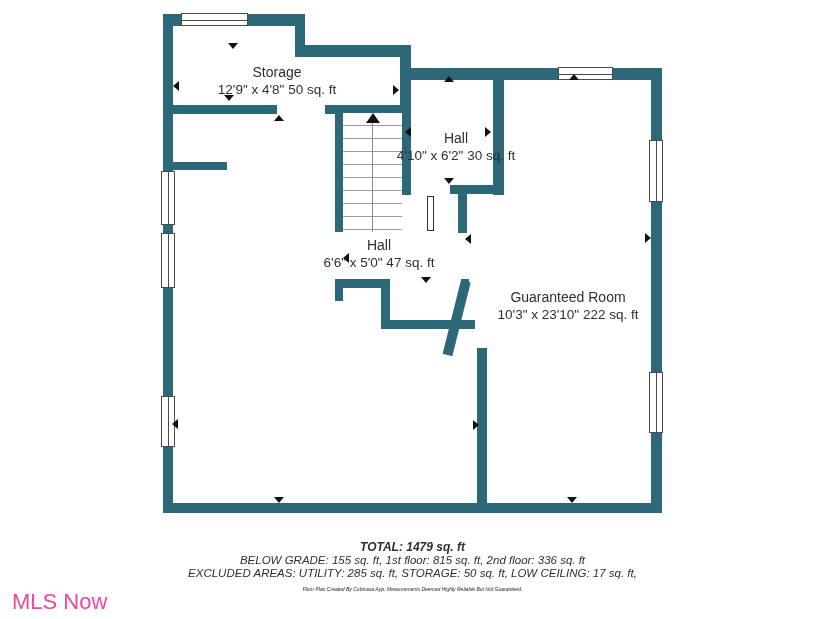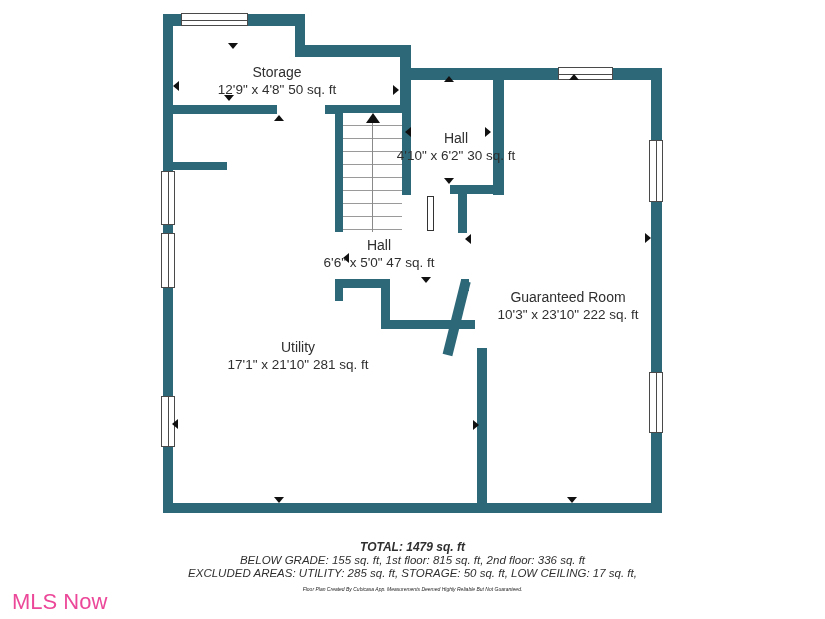--- a/index.html
+++ b/index.html
@@ -106,24 +106,20 @@
     <div class="room-dims">4'10" x 6'2" 30 sq. ft</div>
   </div>
   <div class="room-label" style="left:379px;top:236px;text-align:center;">
     <div class="room-name">Hall</div>
     <div class="room-dims">6'6" x 5'0" 47 sq. ft</div>
   </div>
   <div class="room-label" style="left:568px;top:288px;">
     <div class="room-name">Guaranteed Room</div>
     <div class="room-dims">10'3" x 23'10" 222 sq. ft</div>
   </div>
-  <div class="room-label" style="left:298px;top:338px;">
-    <div class="room-name">Utility</div>
-    <div class="room-dims">17'1" x 21'10" 281 sq. ft</div>
-  </div>
 
   <div class="summary">
     <div class="total">TOTAL: 1479 sq. ft</div>
     <div class="line">BELOW GRADE: 155 sq. ft, 1st floor: 815 sq. ft, 2nd floor: 336 sq. ft</div>
     <div class="line">EXCLUDED AREAS: UTILITY: 285 sq. ft, STORAGE: 50 sq. ft, LOW CEILING: 17 sq. ft,</div>
     <div class="disclaimer">Floor Plan Created By Cubicasa App. Measurements Deemed Highly Reliable But Not Guaranteed.</div>
   </div>
 
   <div class="watermark">MLS Now</div>
 

